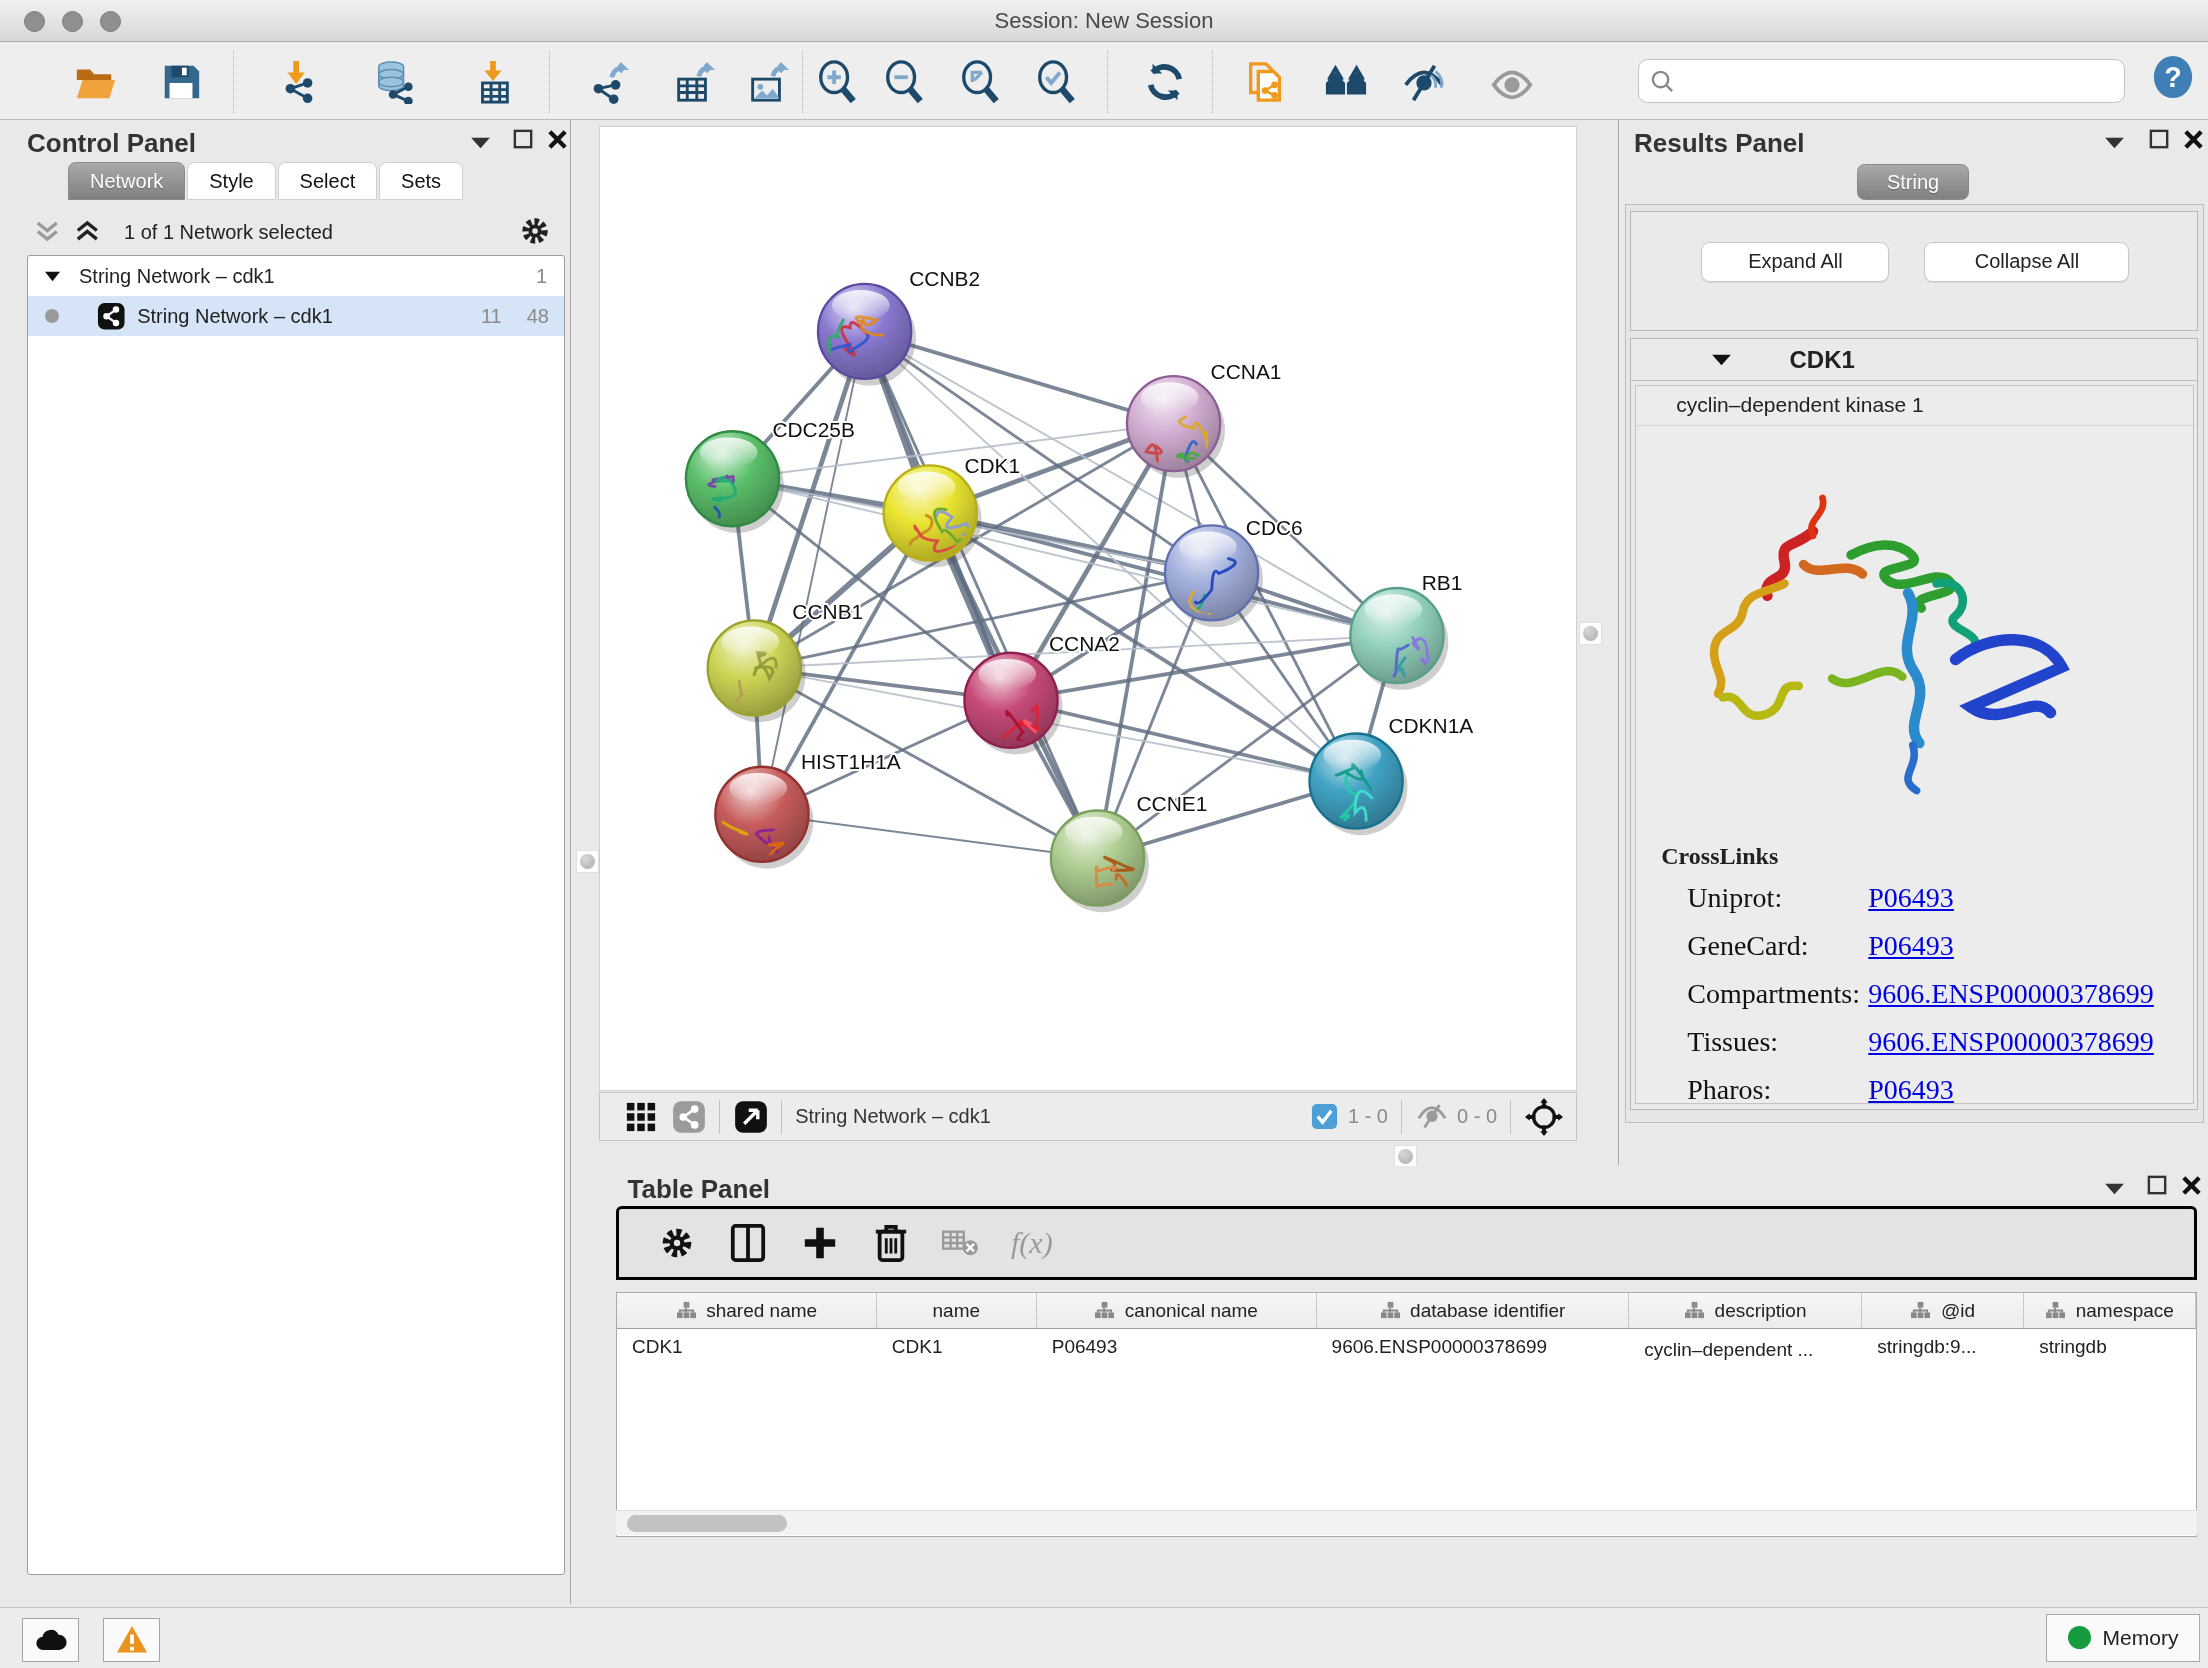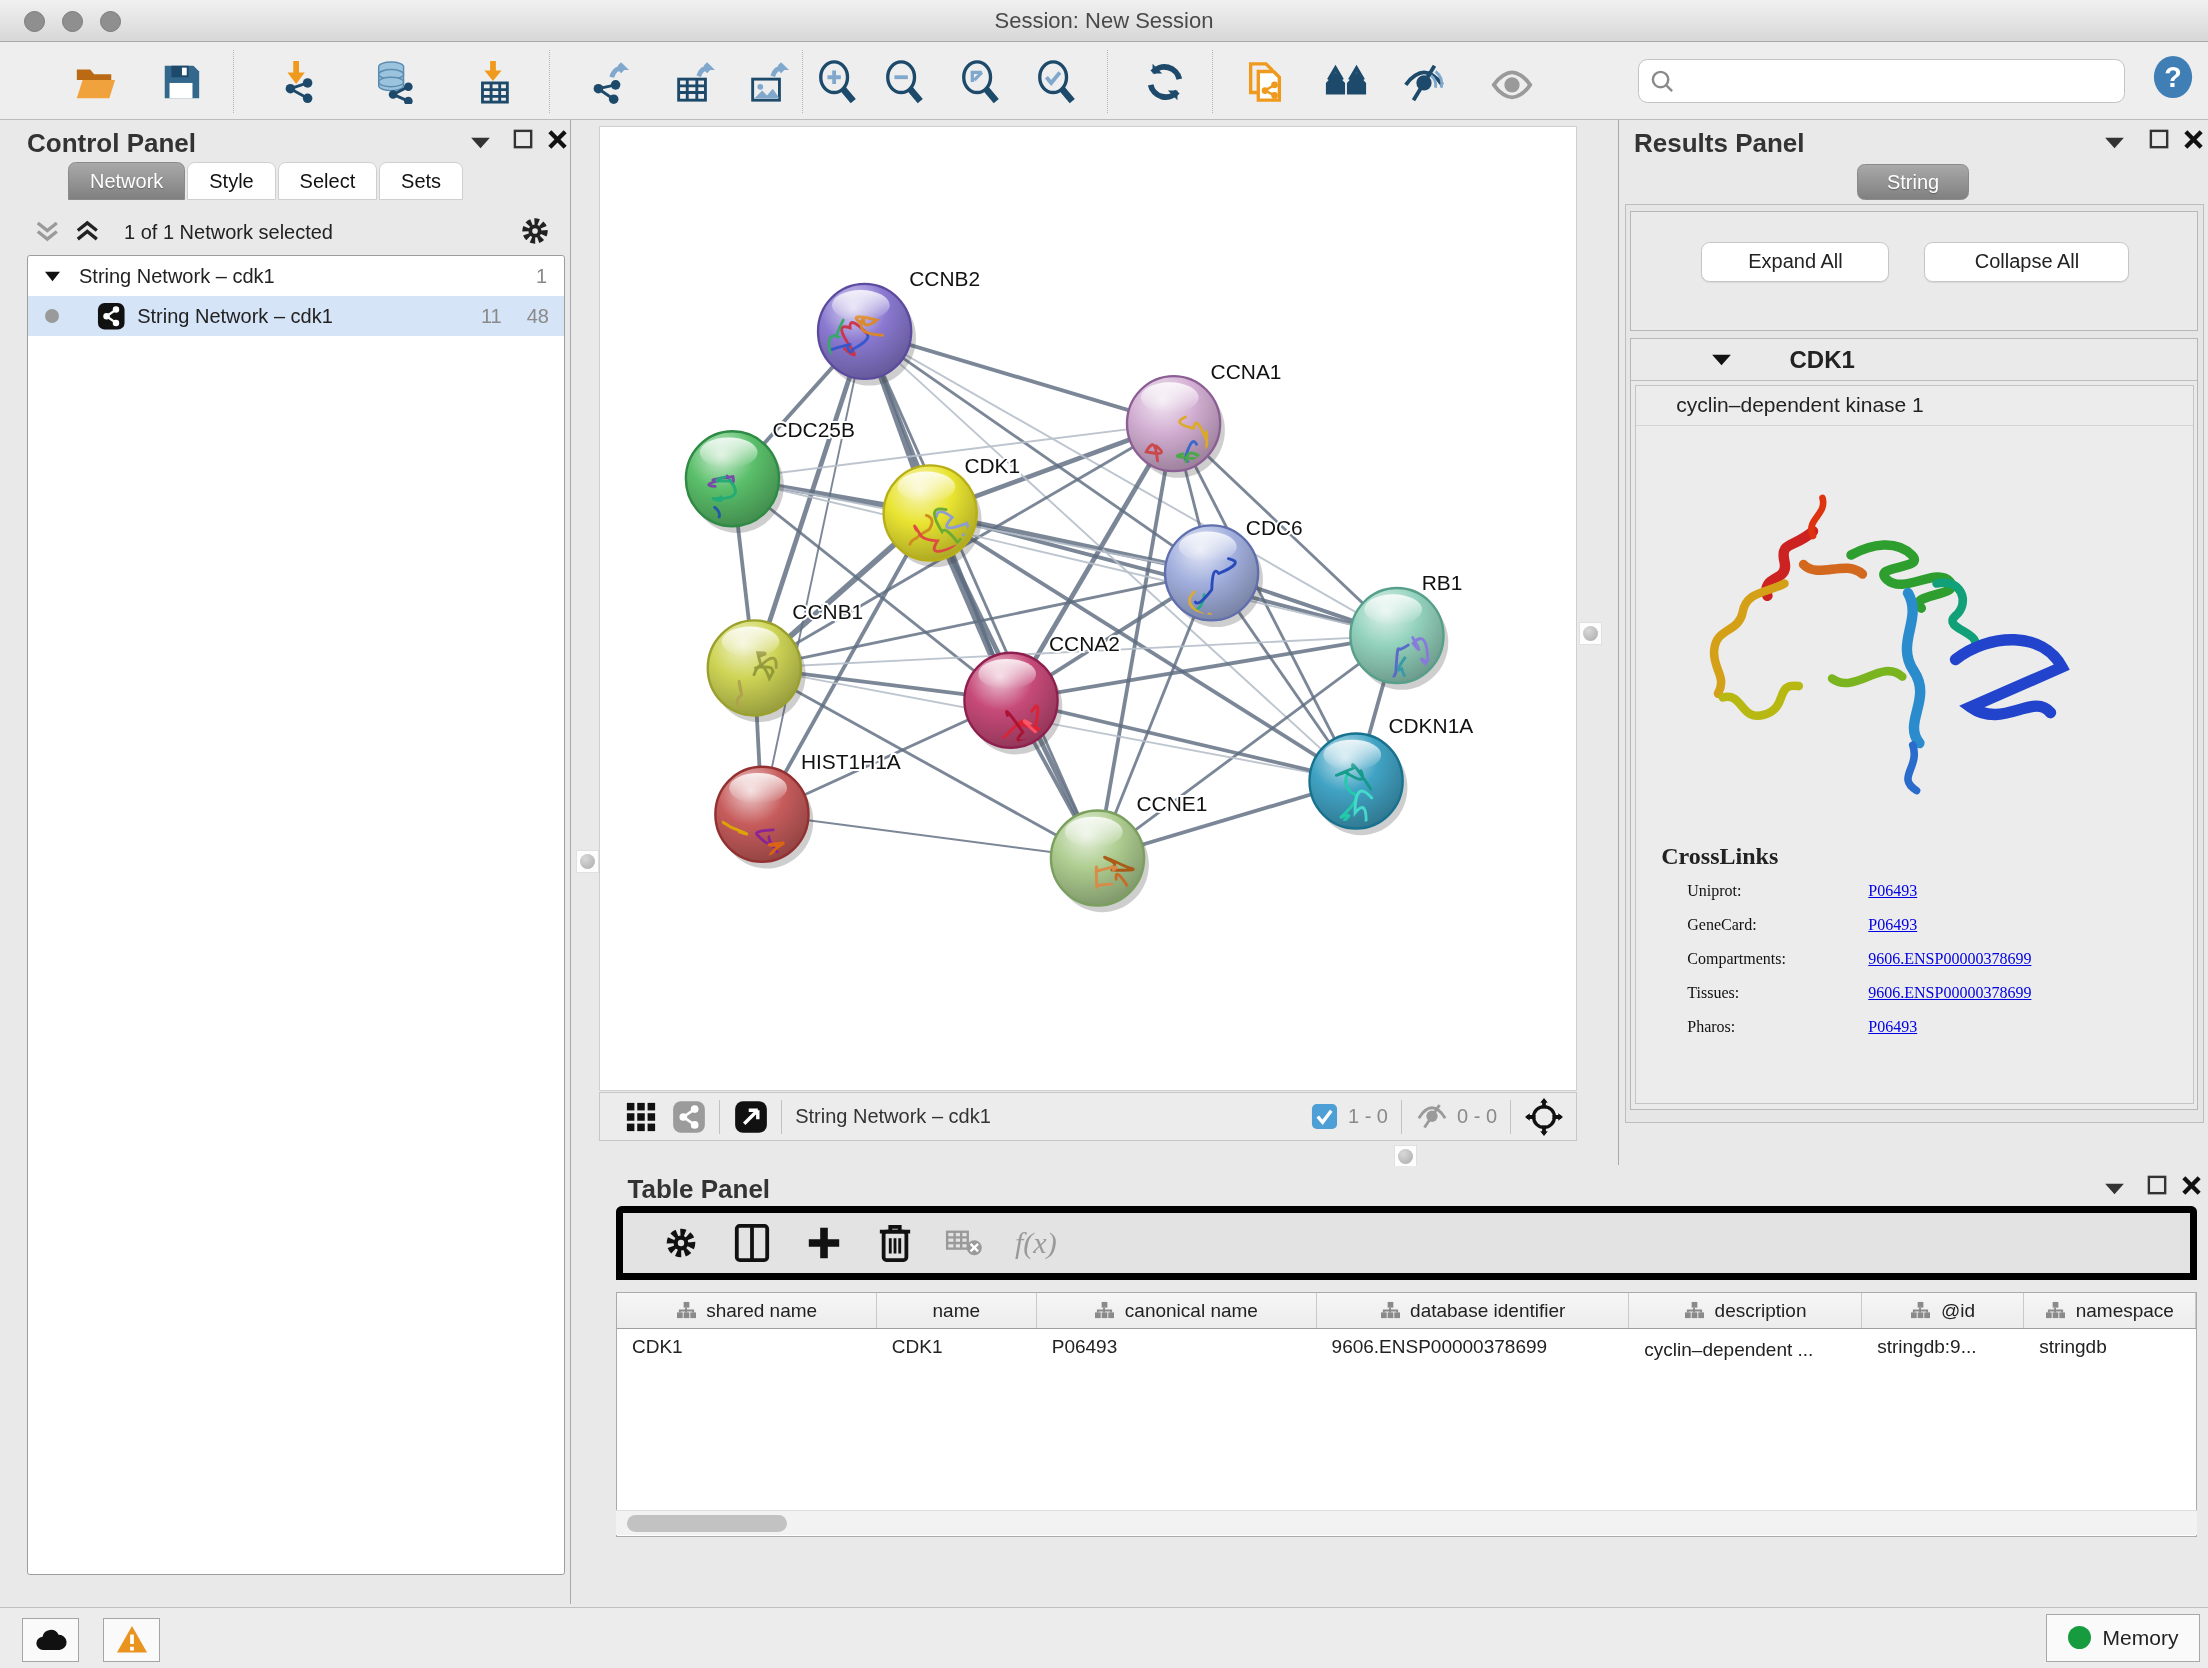--- a/index.html
+++ b/index.html
@@ -36,27 +36,27 @@
   
   #net-area { left:599px; top:126px; width:978px; height:965px; background:#fff; border:1px solid #cfcfcf; }
   #net-toolbar { left:599px; top:1092px; width:978px; height:49px; background:#ececec; border:1px solid #c6c6c6; display:flex; align-items:center; font-size:20px; color:#333; }
   .nt-sep { width:1px; height:34px; background:#c2c2c2; margin:0 13.3px; }
 
   
   #results-panel { left:1618px; top:120px; width:591px; height:1045px; background:#e9e9e9; border-left:1.9px solid #a9a9a9; }
   #rp-outer { position:absolute; left:5.7px; top:84px; width:579px; height:919px; background:#e6e6e6; border:1px solid #bdbdbd; }
   .rp-box { position:absolute; left:4.8px; width:568px; background:#eaeaea; border:1px solid #b7b7b7; }
   .rp-btn { background:#fff; border:1px solid #c6c6c6; border-radius:8.6px; font-size:20px; padding:7.6px 0; text-align:center; box-shadow:0 1px 1px rgba(0,0,0,.08); }
-  .xl-row { display:flex; font-family:"Liberation Serif", serif; font-size:16px; margin-bottom:16px; }
+  .xl-row { display:flex; font-family:"Liberation Serif", serif; font-size:28px; margin-bottom:16px; }
   .xl-label { width:181px; color:#111; }
   .xl-link { color:#0000e0; text-decoration:underline; }
 
   
   #table-panel { left:599px; top:1166px; width:1609px; height:436px; background:#e9e9e9; }
-  #tp-toolbar { position:absolute; left:17px; top:40px; width:1581px; height:74px; background:#e3e3e3; border:7px solid #000000; border-radius:5.7px 5.7px 0 0; display:flex; align-items:center;text-align:right; }
+  #tp-toolbar { position:absolute; left:17px; top:40px; width:1581px; height:74px; background:#e3e3e3; border:3px solid #000000; border-radius:5.7px 5.7px 0 0; display:flex; align-items:center;text-align:right; }
   #tp-table { position:absolute; left:17px; top:126px; width:1581px; height:245px; background:#fff; border:1px solid #aaa; }
   .th-row { display:flex; height:36px; background:linear-gradient(#f6f6f6,#ececec); border-bottom:1.9px solid #9f9f9f; }
   .th-cell { display:flex; align-items:center; justify-content:center; font-size:19px; color:#222; border-right:1px solid #c9c9c9; overflow:hidden; white-space:nowrap; }
   .td-row { display:flex; height:36px; }
   .td-cell { font-size:19px; padding-left:15px; display:flex; align-items:center; overflow:hidden; white-space:nowrap; }
   #tp-scroll { position:absolute; left:17px; top:344px; width:1581px; height:25px; background:#f2f2f2; border-top:1px solid #ddd; }
   #tp-thumb { position:absolute; left:11.4px; top:3.8px; width:160px; height:17px; background:#c2c2c2; border-radius:8.6px; }
   #tp-tabs { position:absolute; left:0; top:390px; width:1609px; text-align:center; }
   .tp-tab { display:inline-block; border:1px solid #cfcfcf; background:#fff; font-size:21px; padding:7.6px 25px; border-radius:8.6px 8.6px 0 0; }
   .tp-tab.active { background:linear-gradient(#a9a9a9,#808080); color:#fff; border-color:#8a8a8a; }

